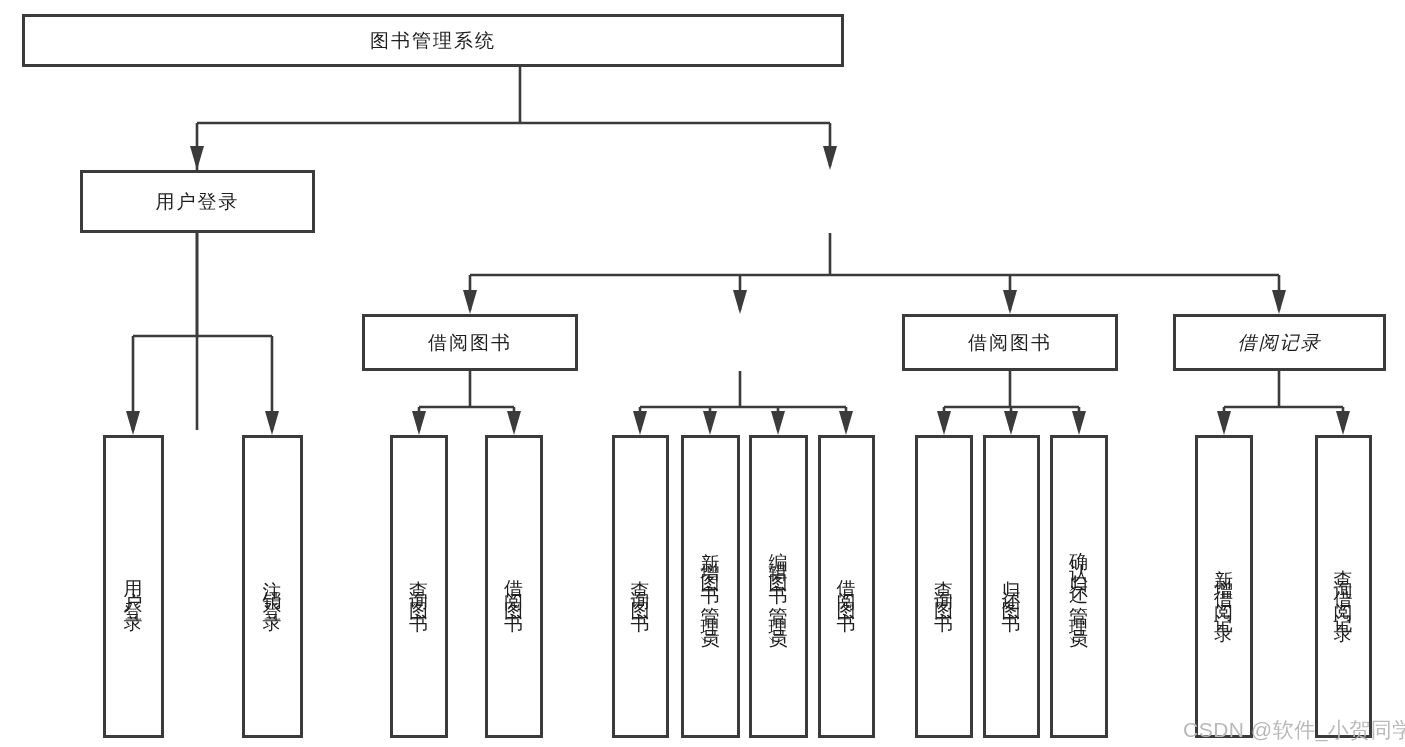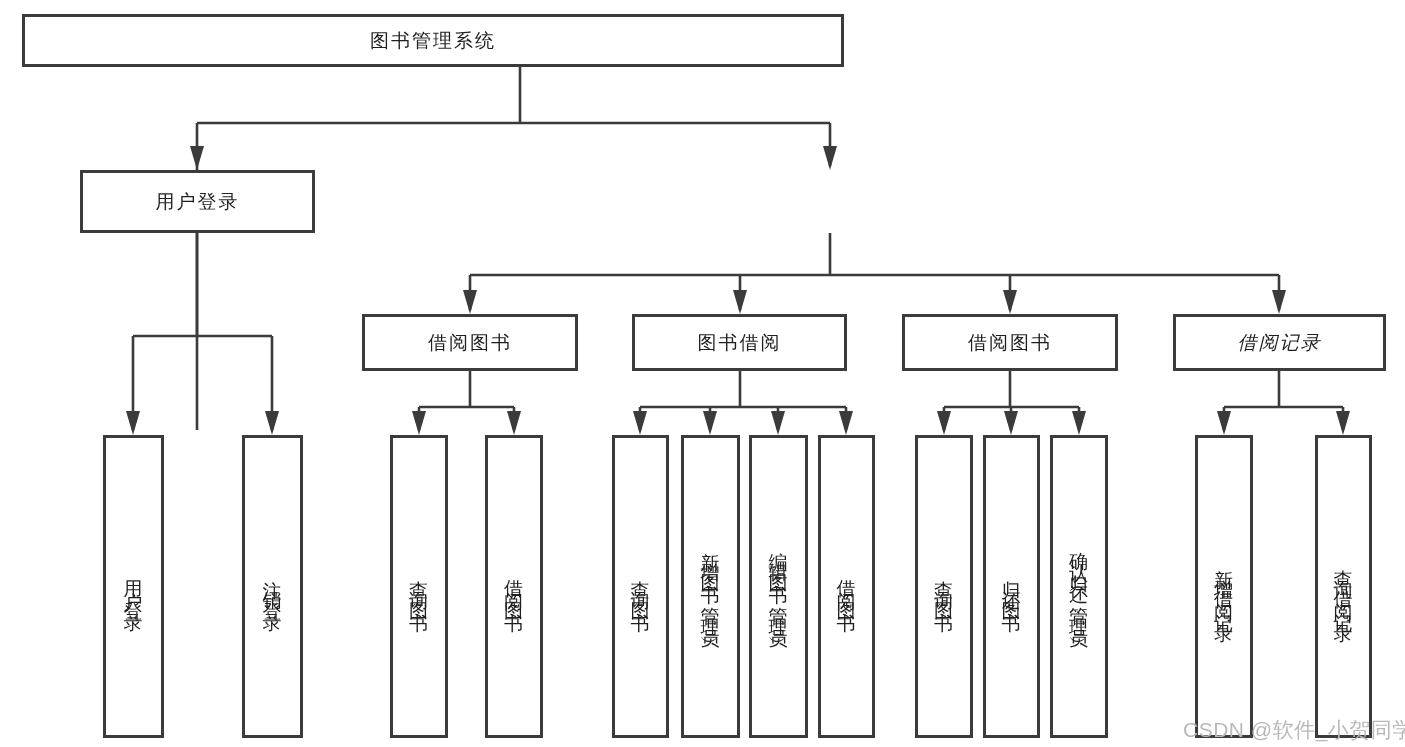--- a/index.html
+++ b/index.html
@@ -117,23 +117,20 @@
     <span>图书管理系统</span>
   </div>
 
   <div class="box h" style="left:80px;top:170px;width:235px;height:63px;">
     <span>用户登录</span>
   </div>
 
   <div class="box h" style="left:362px;top:314px;width:216px;height:57px;">
     <span>借阅图书</span>
   </div>
-  <div class="box h" style="left:632px;top:314px;width:215px;height:57px;">
-    <span>图书借阅</span>
-  </div>
   <div class="box h" style="left:902px;top:314px;width:216px;height:57px;">
     <span>借阅图书</span>
   </div>
   <div class="box h" style="left:1173px;top:314px;width:213px;height:57px;font-style:italic;">
     <span>借阅记录</span>
   </div>
 
   <div class="box v" style="left:103px;top:435px;width:61px;height:303px;">
     <span>用户登录</span>
   </div>

